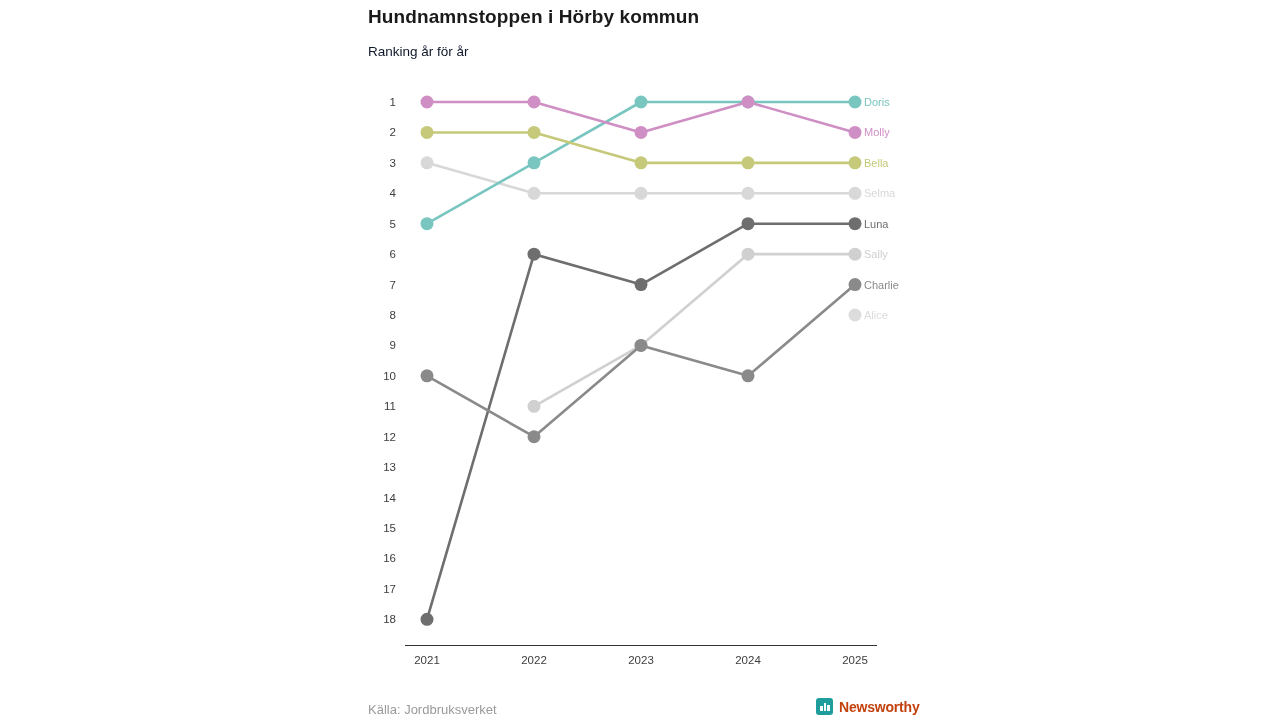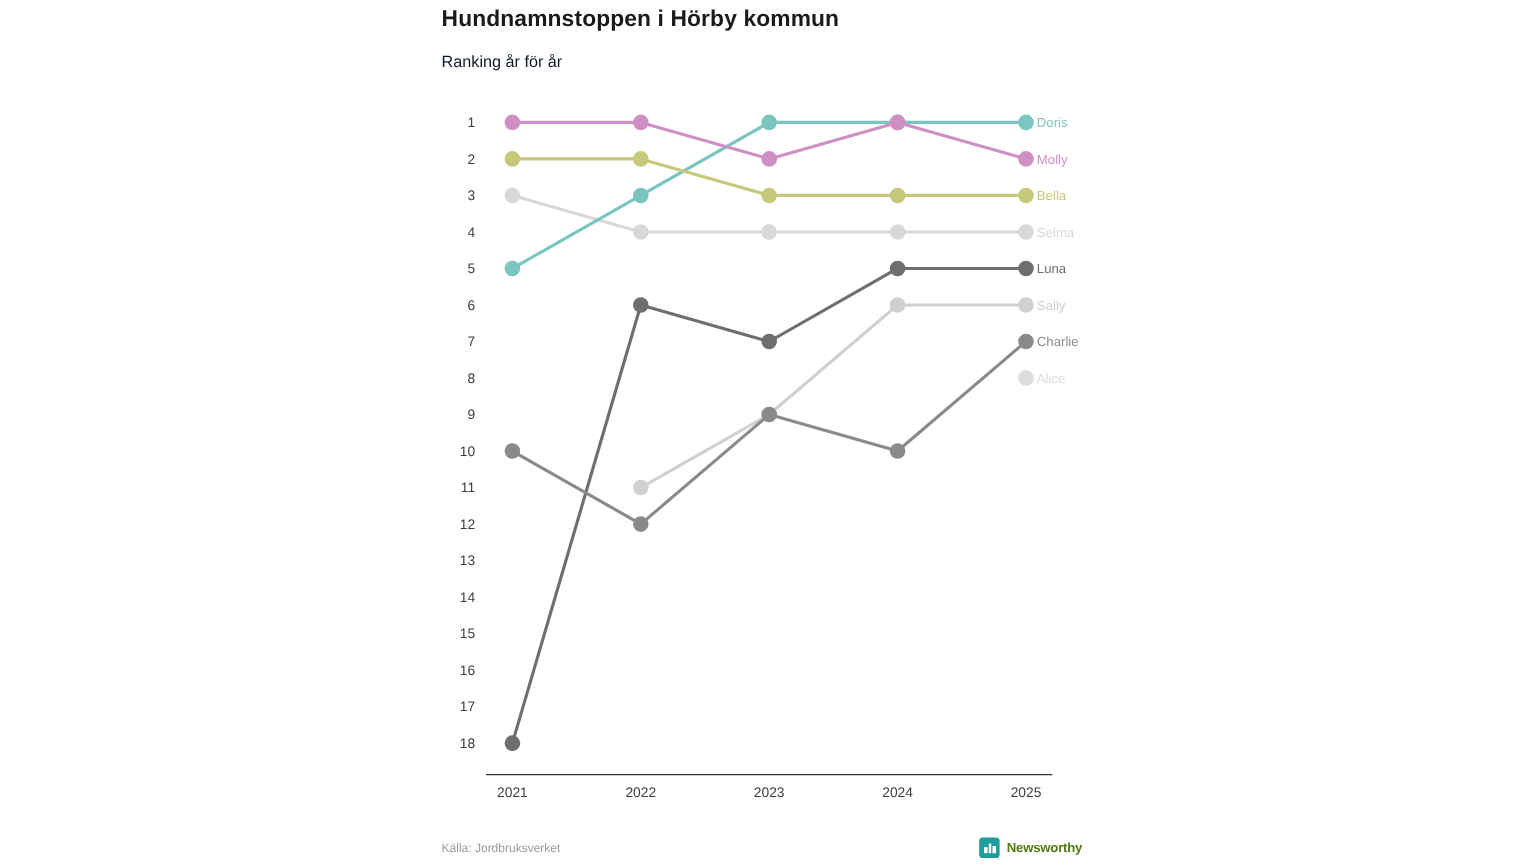--- a/index.html
+++ b/index.html
@@ -42,21 +42,21 @@
     position: absolute;
     left: 0;
     top: 0;
     width: 1280px;
     height: 720px;
   }
   .source-note {
     position: absolute;
     left: 368px;
     top: 702px;
-    font-size: 10px;
+    font-size: 13px;
     color: #9a9a9a;
     text-align: right;
   }
   .brand {
     position: absolute;
     left: 816px;
     top: 698px;
     display: flex;
     align-items: center;
     gap: 6px;
@@ -73,23 +73,23 @@
     position: absolute;
     bottom: 4px;
     width: 2.5px;
     background: #ffffff;
     display: block;
   }
   .brand-mark i.b1 { left: 4px; height: 5px; }
   .brand-mark i.b2 { left: 7.5px; height: 8px; }
   .brand-mark i.b3 { left: 11px; height: 6px; }
   .brand-name {
-    font-size: 11px;
+    font-size: 14px;
     font-weight: bold;
-    color: #4d7c0f;
+    color: #c2410c;
     letter-spacing: -0.2px;
   }
   svg { display: block; }
   text { font-family: "Liberation Sans", sans-serif; }
   .ytick { font-size: 11.5px; fill: #3d3d3d; }
   .xtick { font-size: 11.5px; fill: #3d3d3d; }
   .serieslabel { font-size: 11px; }
 </style>
 </head>
 <body>

